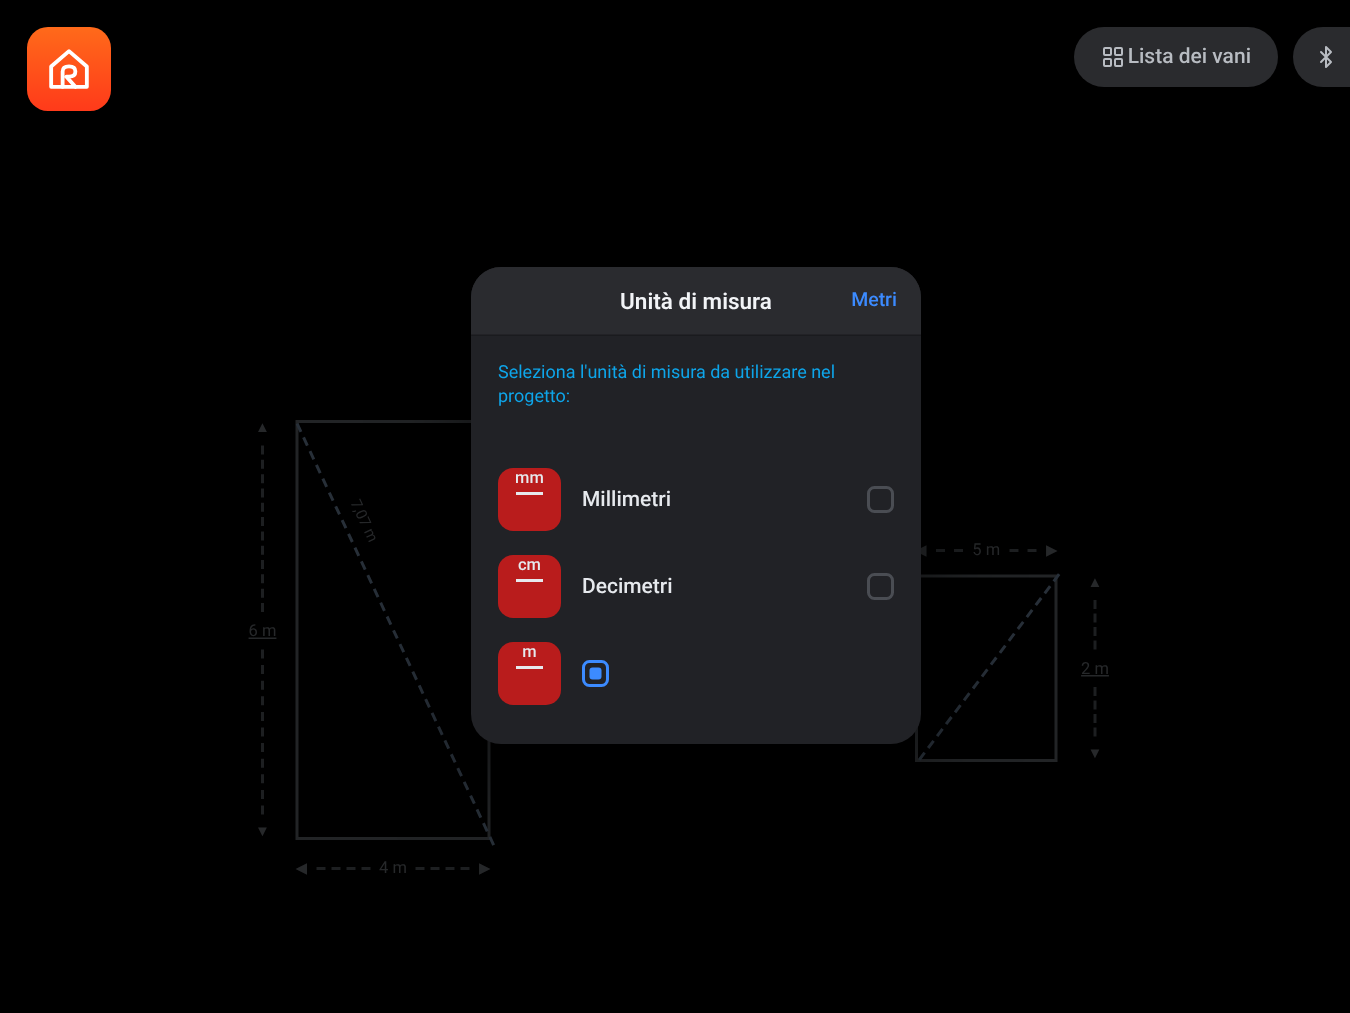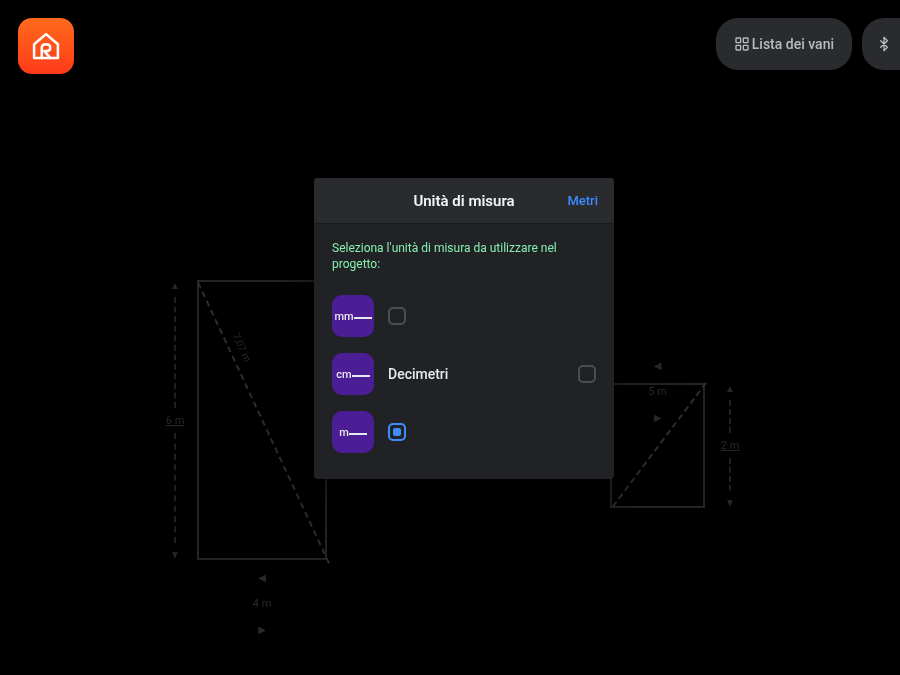--- a/index.html
+++ b/index.html
@@ -13,21 +13,21 @@
     background: linear-gradient(180deg, #ff6a1a 0%, #ff3a1a 100%);
     display: flex; align-items: center; justify-content: center;
     box-shadow: 0 2px 8px rgba(0,0,0,.4);
   }
   .app-logo svg { width: 34px; height: 34px; }
 
   
   .top-right { position: absolute; top: 18px; right: 0; display: flex; gap: 10px; align-items: center; padding-right: 0; }
   .pill {
     background: #2a2b2e; color: #b8bcc2; border-radius: 22px;
-    height: 52px; display: flex; align-items: center; gap: 2px;
+    height: 40px; display: flex; align-items: center; gap: 2px;
     padding: 0 18px; font-size: 14px; font-weight: 500;
   }
   .pill.bt { width: 44px; justify-content: center; padding: 0; border-radius: 22px 0 0 22px; margin-right: -6px; }
   .pill svg { width: 16px; height: 16px; stroke: #b8bcc2; fill: none; }
 
   
   .canvas {
     position: absolute; inset: 0; top: 60px;
     opacity: .28;
     pointer-events: none;
@@ -39,56 +39,56 @@
   .room.left { left: 197px; top: 220px; width: 130px; height: 280px; }
   .room.right { left: 610px; top: 323px; width: 95px; height: 125px; }
   .diag {
     position: absolute;
     border-top: 2px dashed #8ea8c8;
   }
   .room.left .diag { width: 310px; transform-origin: 0 0; transform: rotate(65deg); top: 0; left: 0; }
   .room.right .diag { width: 155px; transform-origin: 0 0; transform: rotate(-53deg); top: 100%; left: 0; }
   .dim {
     position: absolute; color: #8a9097; font-size: 11px;
-    display: flex; align-items: center; gap: 6px; flex-direction: column;
+    display: flex; align-items: center; gap: 6px;
   }
   .dim .line { flex: 1; border-top: 2px dashed #6a7078; }
   .dim .arrow { color: #8a9097; font-size: 10px; }
   .dim.left-side  { left: 160px; top: 220px; height: 280px; width: 30px; flex-direction: column; }
   .dim.left-side .line { border-top: none; border-left: 2px dashed #6a7078; width: 0; flex: 1; }
   .dim.left-bottom { left: 197px; top: 512px; width: 130px; }
   .dim.right-top { left: 610px; top: 300px; width: 95px; }
   .dim.right-side { left: 716px; top: 323px; height: 125px; width: 28px; flex-direction: column; }
   .dim.right-side .line { border-top: none; border-left: 2px dashed #6a7078; width: 0; flex: 1; }
   .diag-label { position: absolute; color: #8a9097; font-size: 10px; }
   .diag-label.l1 { left: 227px; top: 282px; transform: rotate(65deg); }
 
   
   .modal {
     position: absolute; left: 314px; top: 178px;
-    width: 300px; background: #212226; border-radius: 4px;
+    width: 300px; background: #212226; border-radius: 20px;
     box-shadow: 0 20px 60px rgba(0,0,0,.6);
     overflow: hidden;
   }
   .modal-header {
     position: relative; height: 46px; background: #2a2b2f;
     display: flex; align-items: center; justify-content: center;
     border-bottom: 1px solid #1a1b1e;
   }
   .modal-title { color: #f2f4f7; font-size: 15px; font-weight: 600; }
   .modal-close { position: absolute; right: 16px; color: #3c8bff; font-size: 13px; font-weight: 500; cursor: pointer; }
   .modal-body { padding: 16px 18px 18px; }
-  .modal-desc { color: #86efac; font-size: 12px; margin-bottom: 15px; line-height: 1.35; }
+  .modal-desc { color: #0ea5e9; font-size: 12px; margin-bottom: 32px; line-height: 1.35; }
   .opt-row {
     display: flex; align-items: center; gap: 14px;
     padding: 8px 0;
   }
   .opt-chip {
-    width: 42px; height: 42px; border-radius: 10px; background: #4c1d95;
-    display: flex; align-items: center; justify-content: center;
+    width: 42px; height: 42px; border-radius: 10px; background: #b91c1c;
+    display: flex; flex-direction: column; align-items: center; justify-content: flex-start;
     cursor: pointer;
   }
   .opt-chip .abbr { color: #e6e9ed; font-size: 11px; font-weight: 500; }
   .opt-chip .under { width: 18px; height: 2px; background: #e6e9ed; margin-top: 3px; }
   .opt-label { flex: 1; color: #e6e9ed; font-size: 14px; font-weight: 500; }
   .opt-check {
     width: 18px; height: 18px; border-radius: 5px; border: 2px solid #4a4d53;
     display: flex; align-items: center; justify-content: center;
     cursor: pointer;
   }
@@ -169,20 +169,21 @@
     <span class="modal-close">Metri</span>
   </div>
   <div class="modal-body">
     <p class="modal-desc">Seleziona l'unità di misura da utilizzare nel progetto:</p>
     <div id="opts">
         <div class="opt-row">
           <div class="opt-chip">
             <span class="abbr">mm</span>
             <span class="under"></span>
           </div>
+          <span class="opt-label">Millimetri</span>
           <span class="opt-check"></span>
         </div>
         <div class="opt-row">
           <div class="opt-chip">
             <span class="abbr">cm</span>
             <span class="under"></span>
           </div>
           <span class="opt-label">Decimetri</span>
           <span class="opt-check"></span>
         </div>

